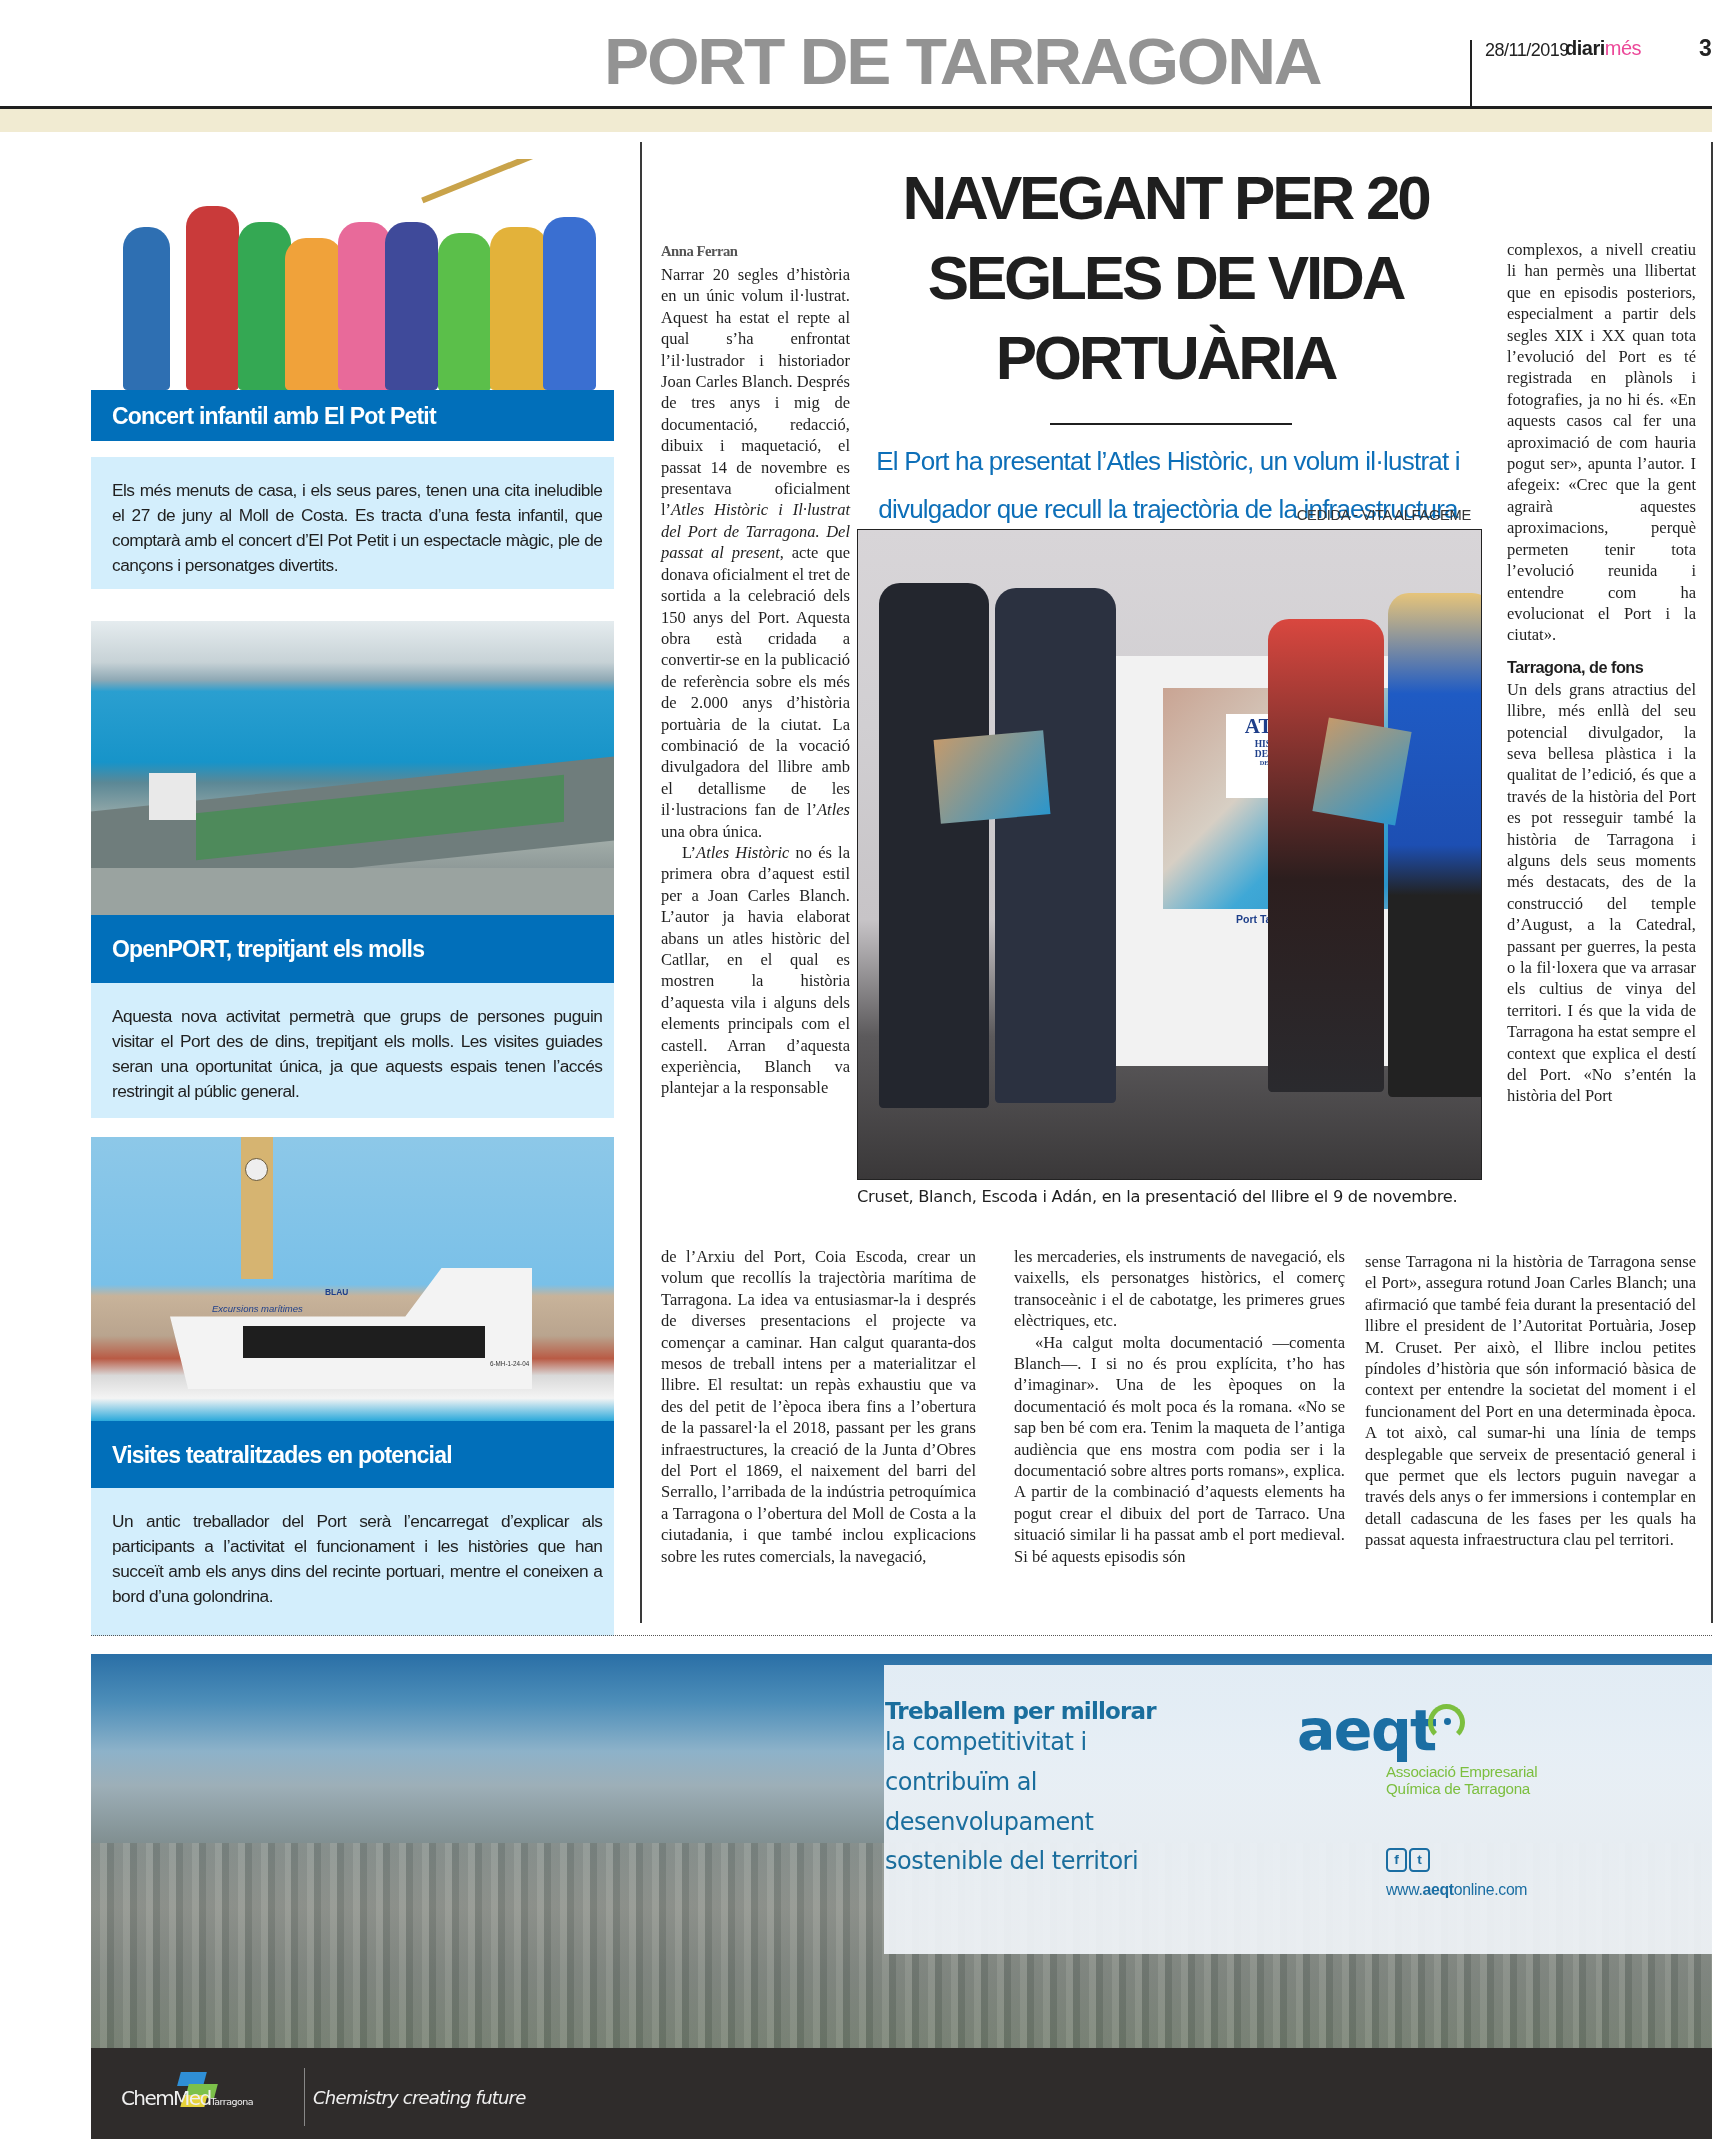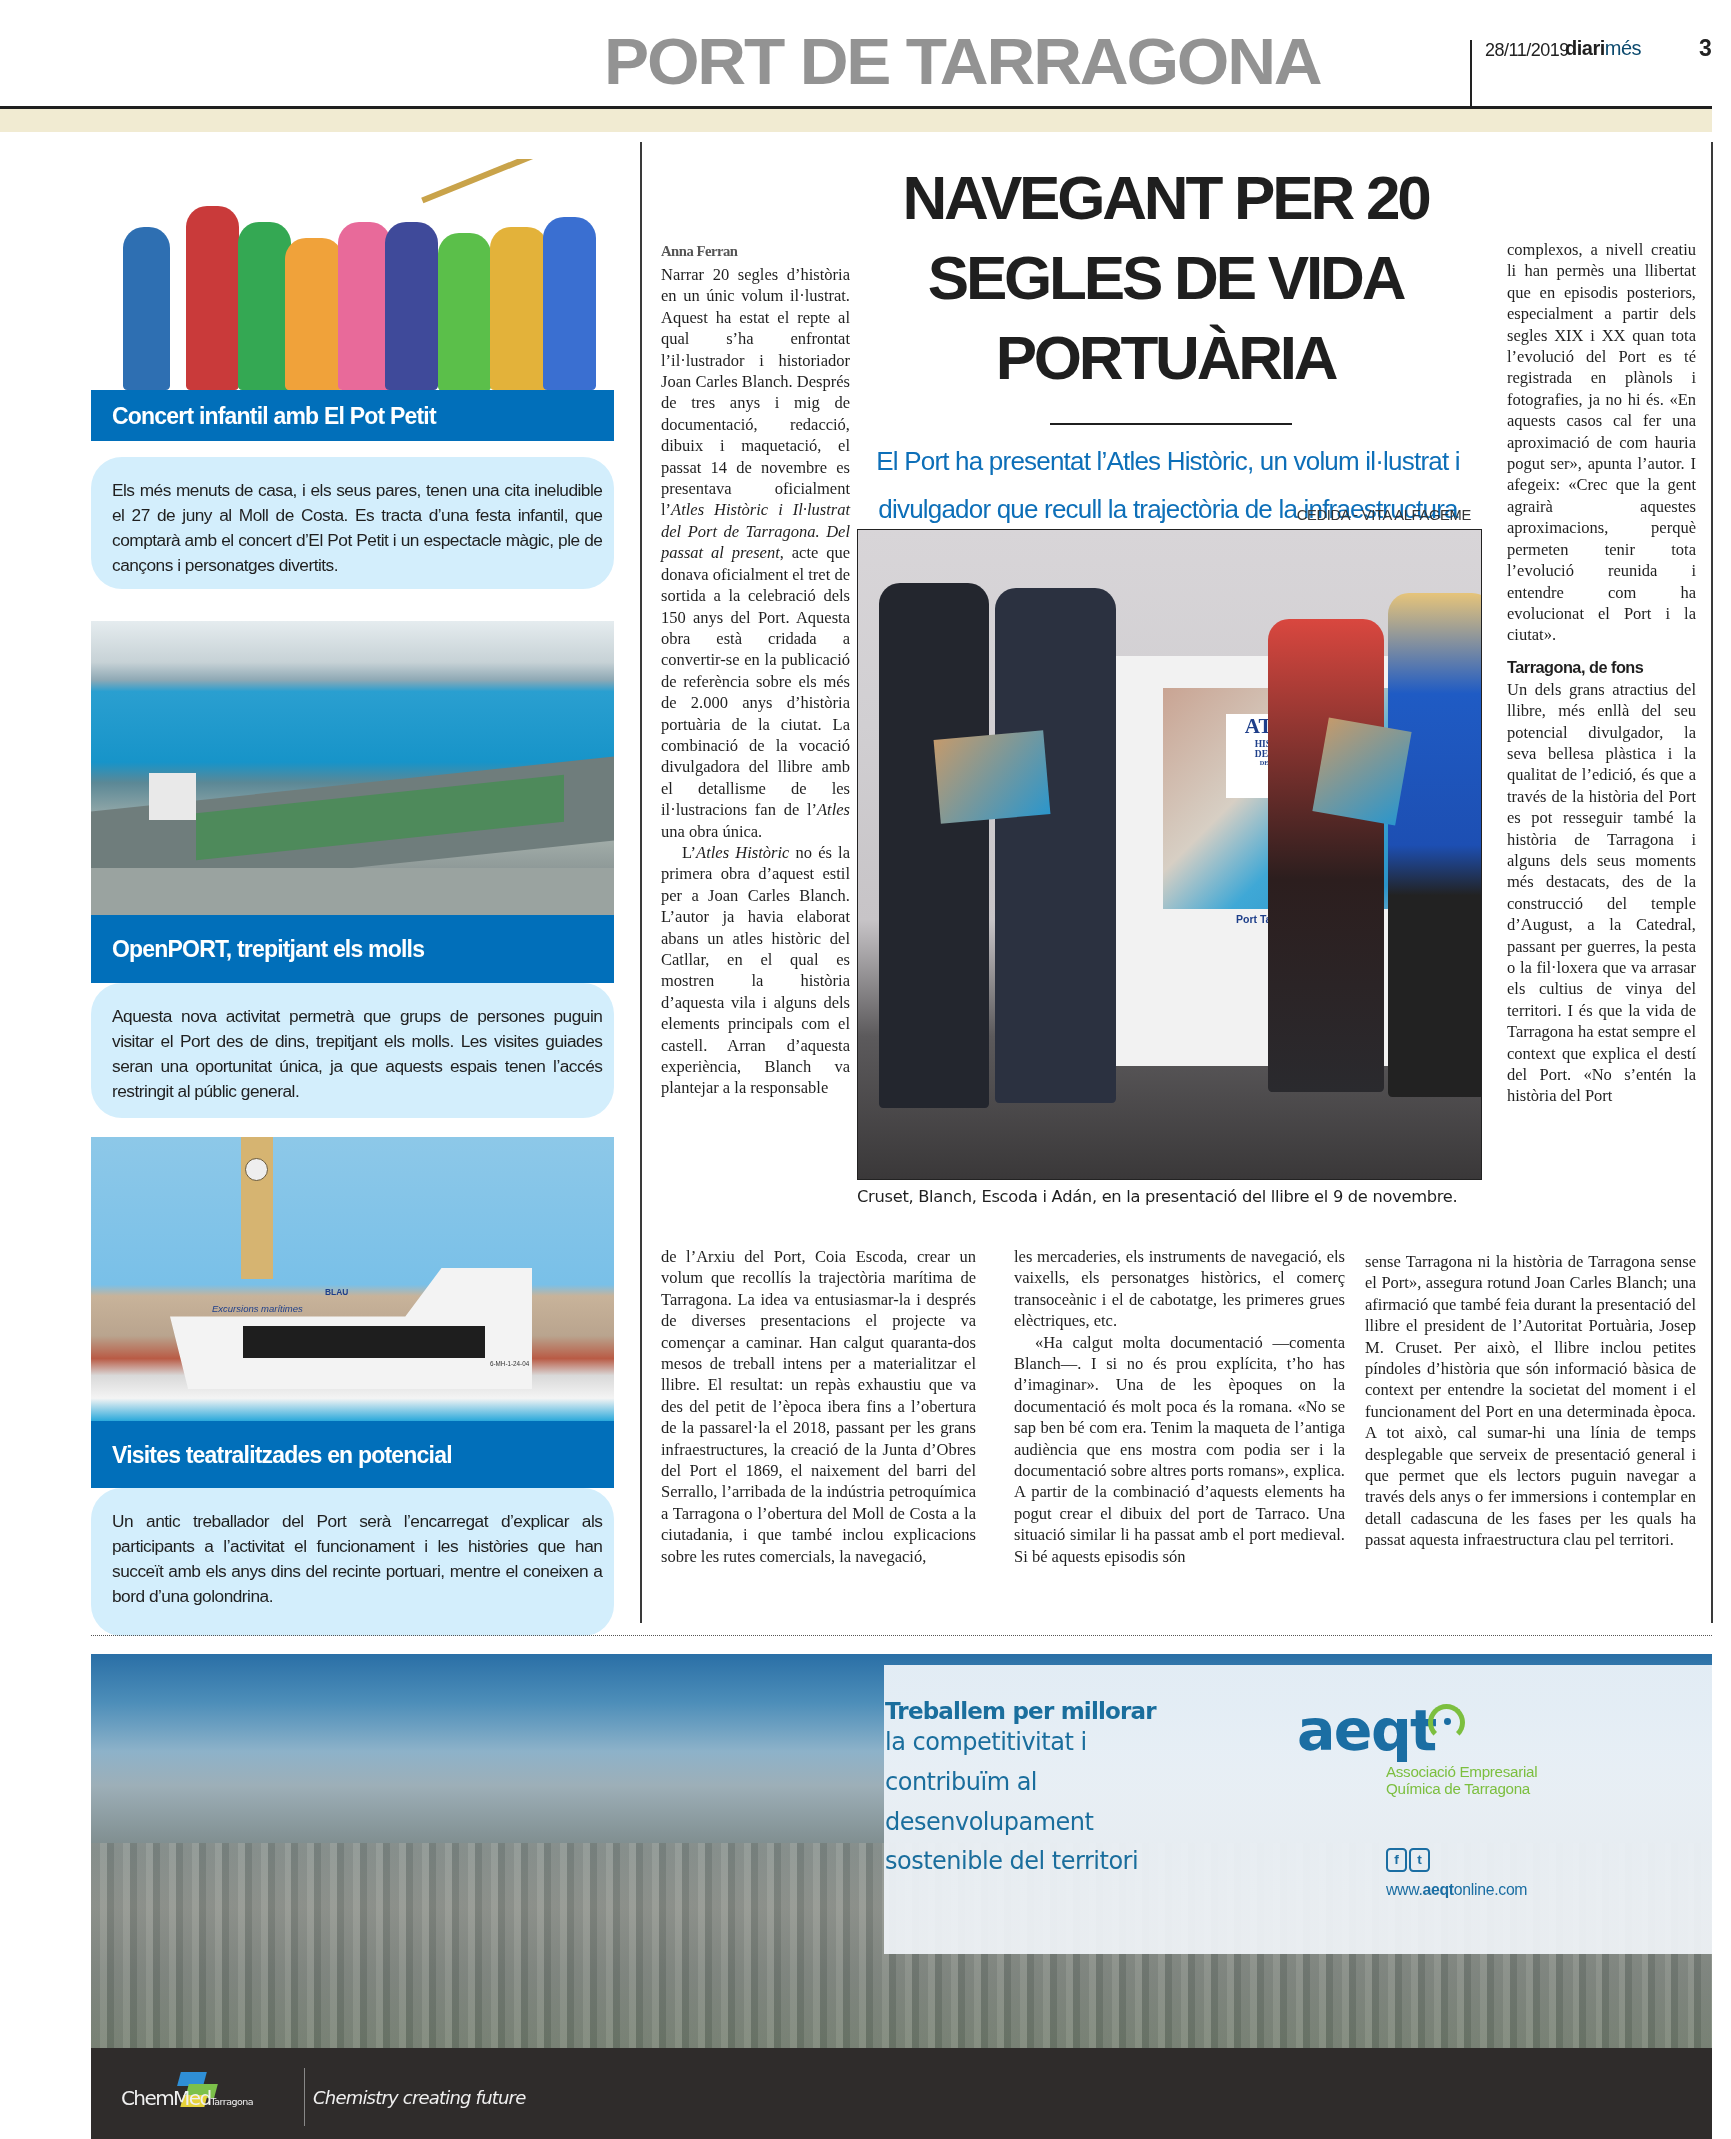--- a/index.html
+++ b/index.html
@@ -13,36 +13,36 @@
     font-family: "Liberation Sans", sans-serif; font-weight: 900; font-size: 65px;
     letter-spacing: -2.1px; color: #939393; line-height: 58px; white-space: nowrap;
     transform: scaleX(1.04); transform-origin: left center;
   }
   .mast-divider { position: absolute; left: 1470px; top: 31.5px; width: 1.6px; height: 75px; background: #222; }
   .mast-date { position: absolute; left: 1485px; top: 31.5px; font-family: "Liberation Sans", sans-serif;
     font-size: 18px; color: #222; letter-spacing: -0.5px; }
   .mast-brand { position: absolute; left: 1565px; top: 29px; font-family: "Liberation Sans", sans-serif;
     font-size: 20px; font-weight: 700; letter-spacing: -0.5px; }
   .mast-brand .b1 { color: #1f1f1f; }
-  .mast-brand .b2 { color: #0c4a6e; font-weight: 400; margin-top: 8px; }
+  .mast-brand .b2 { color: #ec4899; font-weight: 400; margin-top: 8px; }
   .mast-page { position: absolute; left: 1699px; top: 27px; font-family: "Liberation Sans", sans-serif;
     font-size: 23px; font-weight: 700; color: #222; }
   .mast-rule { position: absolute; left: 0; top: 106px; width: 1712px; height: 2.6px; background: #1f1f1f; }
   .mast-band { position: absolute; left: 0; top: 109px; width: 1712px; height: 23px; background: #f1ebd2; }
 
   
   .card { position: absolute; left: 91px; width: 523px; }
   .card .photo { position: absolute; left: 0; top: 0; width: 523px; overflow: hidden; }
   .card .head { position: absolute; left: 0; width: 523px; background: #016fba; }
   .card .head h2 {
     position: absolute; left: 21px; top: 50%; transform: translateY(-50%);
     font-family: "Liberation Sans", sans-serif; font-weight: 700; font-size: 23px; color: #fff;
     letter-spacing: -0.8px; white-space: nowrap;
   }
-  .card .body { position: absolute; left: 0; width: 523px; background: #d3eefc; border-radius: 31px; }
+  .card .body { position: absolute; left: 0; width: 523px; background: #d3eefc; }
   .card .body p {
     position: absolute; left: 21px; right: 11.6px; top: 21px;
     font-family: "Liberation Sans", sans-serif; font-size: 17.3px; line-height: 25px;
     text-align: justify; color: #1f1f1f; letter-spacing: -0.5px;
   }
 
   
   #card1 { top: 159px; height: 431px; }
   #card1 .photo { height: 231px; background: #ffffff; }
   #card1 .head { top: 231px; height: 51px; }

